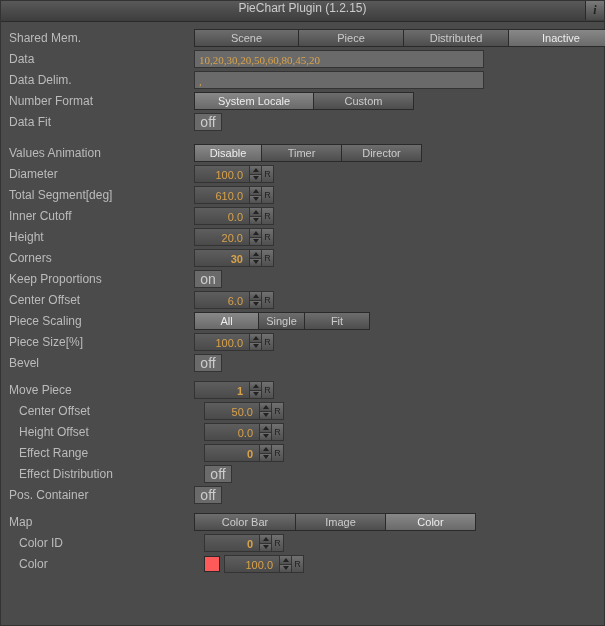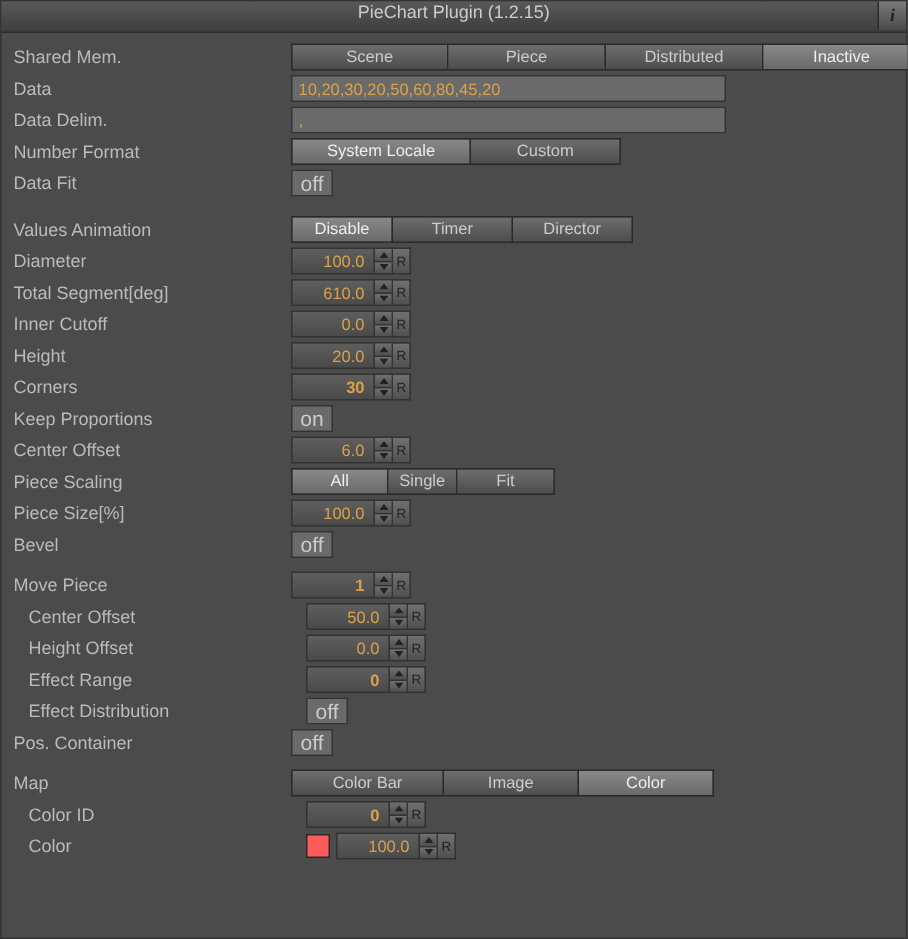--- a/index.html
+++ b/index.html
@@ -94,20 +94,21 @@
   }
   .textfield {
     height: 18px;
     line-height: 18px;
     background: #6a6a6a;
     border: 1px solid #333;
     box-sizing: border-box;
     color: #d9a24a;
     padding: 0 4px;
     font-size: 11px;
+    font-family: Liberation Serif, serif;
   }
   .numfield {
     width: 56px;
     height: 18px;
     line-height: 18px;
     border: 1px solid #333;
     box-sizing: border-box;
     background: linear-gradient(to bottom, #5e5e5e, #4a4a4a);
     color: #d9a24a;
     text-align: right;

